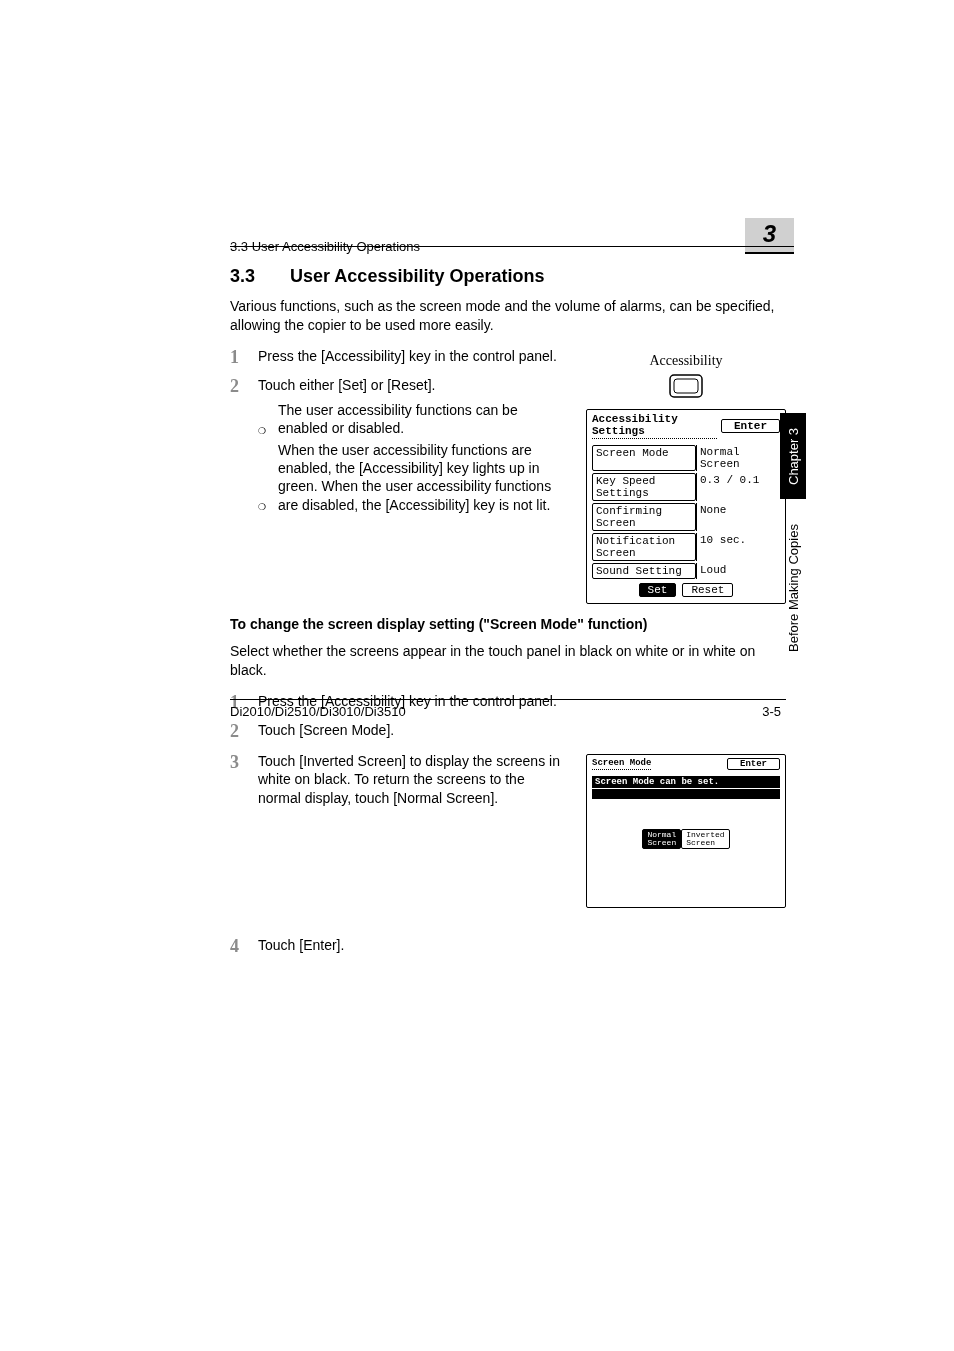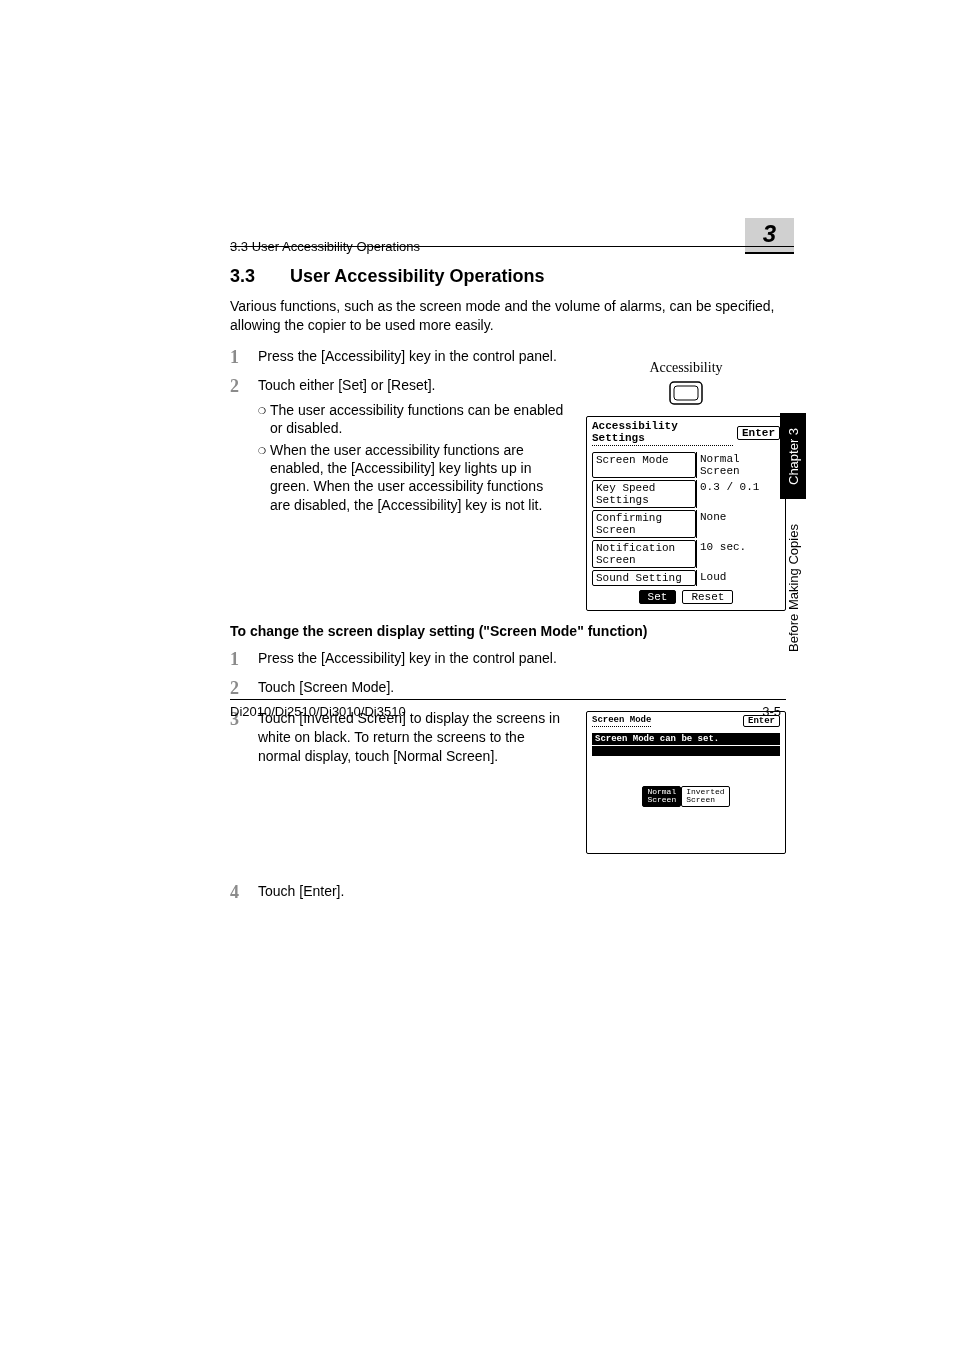--- a/index.html
+++ b/index.html
@@ -13,46 +13,46 @@
   .h1 { font-size: 18px; font-weight: bold; margin: 6px 0 10px; }
   .h1 .num { display: inline-block; width: 60px; }
   .para { font-size: 14px; line-height: 1.35; margin-bottom: 12px; }
   .two-col { display: flex; gap: 20px; }
   .two-col .left { flex: 1; }
   .two-col .right { width: 200px; }
   .list-row { display: flex; gap: 14px; margin-bottom: 8px; }
   .list-num { font-size: 18px; font-weight: bold; color: #8b8b8b; width: 14px; font-family: Georgia, serif; flex-shrink: 0; }
   .list-body { flex: 1; font-size: 14px; line-height: 1.35; }
   .sublist { margin-top: 6px; padding-left: 0; }
-  .sub-row { display: flex; margin-bottom: 4px; }
+  .sub-row { display: flex; gap: 8px; margin-bottom: 4px; align-items: flex-end; }
   .sub-mark { width: 12px; font-size: 10px; flex-shrink: 0; margin-top: 3px; }
   .sub-mark::before { content: "❍"; font-size: 9px; }
   .sub-body { flex: 1; font-size: 14px; line-height: 1.3; }
   .subhead { font-weight: bold; font-size: 14px; margin: 12px 0 10px; }
   
-  .key-diagram { text-align: center; margin-top: 11px; }
+  .key-diagram { text-align: center; margin-top: 4px; }
   .key-label { font-family: "Times New Roman", serif; font-size: 14px; }
   .key-svg { display: block; margin: 2px auto 0; }
   
   .panel { border: 1px solid #000; border-radius: 2px; width: 200px; font-family: "Courier New", monospace; font-size: 11px; background: #fff; padding: 3px 5px 6px; margin-top: 8px; }
   .panel-title-row { display: flex; align-items: center; gap: 4px; margin-bottom: 6px; }
   .panel-title { font-weight: bold; }
-  .panel-enter { margin-left: auto; border: 1px solid #000; border-radius: 2px; padding: 0 4px; font-weight: bold; }
+  .panel-enter { margin-left: auto; border: 1px solid #000; border-radius: 2px; padding: 0 12px; font-weight: bold; }
   .dotted-under { border-bottom: 1px dotted #000; padding-bottom: 1px; }
   .setting-row { display: flex; margin-bottom: 2px; }
   .setting-k { border: 1px solid #000; border-radius: 2px; padding: 1px 3px; width: 104px; }
   .setting-v { padding: 1px 3px; border-left: 1px solid #000; flex: 1; }
   .set-reset { display: flex; justify-content: center; gap: 6px; margin-top: 4px; }
   .sr-btn { border: 1px solid #000; border-radius: 2px; padding: 0 8px; }
   .sr-sel { background: #000; color: #fff; }
   
   .panel2 { border: 1px solid #000; border-radius: 2px; width: 200px; font-family: "Courier New", monospace; font-size: 9px; background: #fff; padding: 3px 5px 6px; margin-top: 2px; }
   .panel2 .msgbar { background: #000; color: #fff; padding: 1px 3px; margin: 2px 0 1px; font-weight: bold; }
   .panel2 .msgblank { background: #000; height: 10px; margin-bottom: 30px; }
-  .panel2 .btn-row { display: flex; justify-content: center; margin: 8px 0 40px; }
+  .panel2 .btn-row { display: flex; justify-content: center; margin: 8px 0 52px; }
   .panel2 .mode-btn { border: 1px solid #000; border-radius: 2px; padding: 1px 4px; font-size: 8px; line-height: 1.05; text-align: left; }
   .panel2 .mode-sel { background: #000; color: #fff; }
   
   .side-tab-black { position: absolute; right: 148px; top: 413px; width: 26px; height: 86px; background: #000; color: #fff; font-size: 13px; writing-mode: vertical-rl; transform: rotate(180deg); text-align: center; display: flex; align-items: center; justify-content: center; }
   .side-tab-white { position: absolute; right: 148px; top: 508px; width: 26px; height: 160px; font-size: 13px; writing-mode: vertical-rl; transform: rotate(180deg); text-align: center; display: flex; align-items: center; justify-content: center; }
   
   .footer-rule { position: absolute; left: 230px; right: 168px; bottom: 273px; border-top: 1px solid #000; }
   .footer { position: absolute; left: 230px; right: 173px; bottom: 254px; display: flex; justify-content: space-between; font-size: 13px; }
 </style>
 </head>
@@ -133,20 +133,21 @@
           </div>
           <div class="set-reset">
             <span class="sr-btn sr-sel dotted-under">Set</span>
             <span class="sr-btn">Reset</span>
           </div>
         </div>
       </div>
     </div>
 
     <div class="subhead">To change the screen display setting ("Screen Mode" function)</div>
+    <p class="para">Select whether the screens appear in the touch panel in black on white or in white on black.</p>
 
     <div class="list-row">
       <div class="list-num">1</div>
       <div class="list-body">Press the [Accessibility] key in the control panel.</div>
     </div>
     <div class="list-row" style="margin-bottom:10px;">
       <div class="list-num">2</div>
       <div class="list-body">Touch [Screen Mode].</div>
     </div>
 

